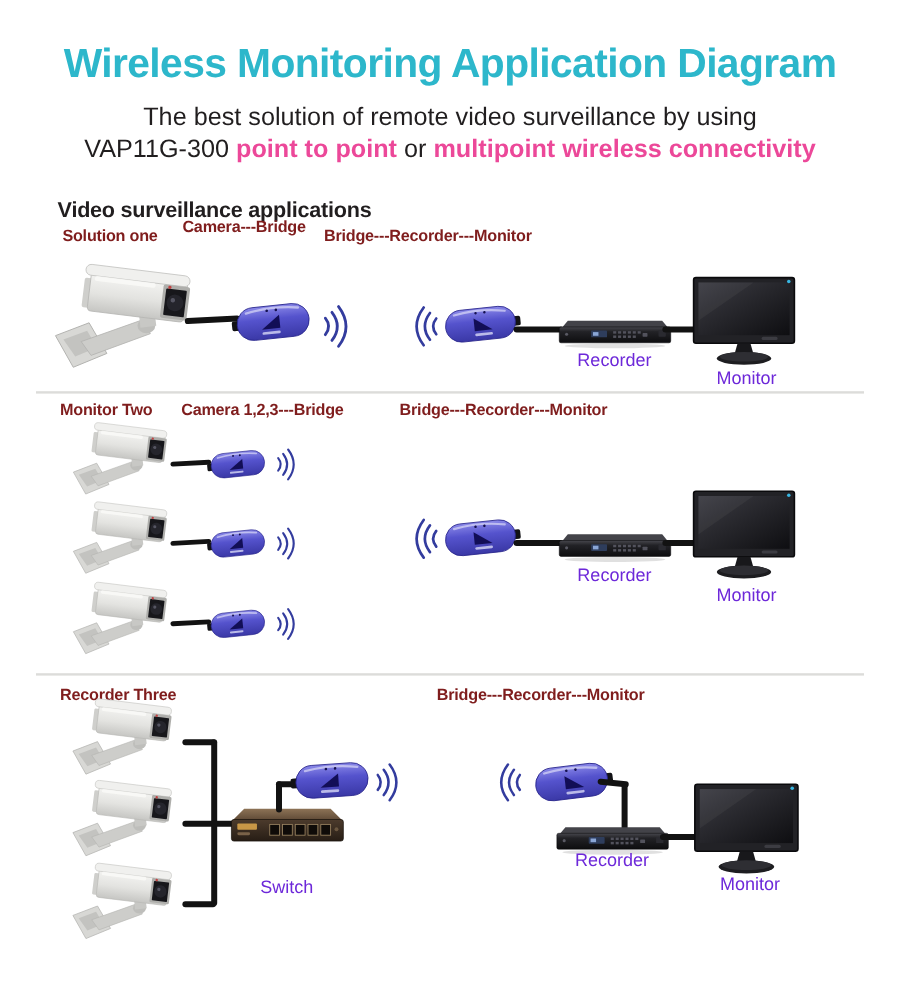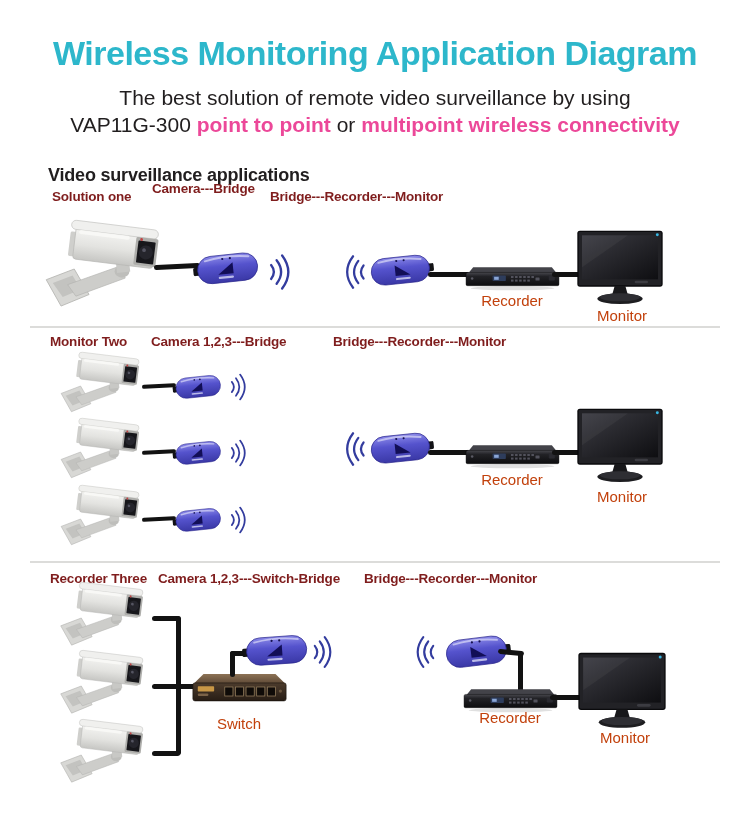--- a/index.html
+++ b/index.html
@@ -10,21 +10,21 @@
   .abs{position:absolute;}
   .title{
     left:0;top:34px;width:750px;text-align:center;
     font-size:34px;font-weight:bold;letter-spacing:-.5px;color:#2db7cb;
   }
   .sub1{left:0;top:86px;width:750px;text-align:center;font-size:21px;color:#211e1f;}
   .sub2{left:0;top:113px;width:750px;text-align:center;font-size:21px;color:#211e1f;}
   .hl{color:#ec4899;font-weight:bold;}
   .section-heading{left:48px;top:165px;font-size:18px;font-weight:bold;color:#211e1f;letter-spacing:-.2px;}
   .rowhead{font-size:13.5px;font-weight:bold;color:#7f1d1d;letter-spacing:-.2px;white-space:nowrap;text-align:center;}
-  .devlabel{font-size:15px;color:#c2410c;text-align:center;white-space:nowrap;}
+  .devlabel{font-size:15px;color:#6d28d9;text-align:center;white-space:nowrap;}
   .divider{height:2px;background:#dcdcda;}
   .cable{background:#121212;border-radius:2.5px;}
   svg.dev{display:block;overflow:visible;}
   .flip{transform:scaleX(-1);}
 </style>
 </head>
 <body>
 
 <svg width="0" height="0" style="position:absolute" aria-hidden="true">
   <defs>
@@ -249,41 +249,40 @@
   <div class="abs cable" style="left:552px;top:450px;width:34px;height:5px;"></div>
   <svg class="abs dev" style="left:576px;top:408px;" width="88" height="76">
       <use href="#sym-monitor"></use>
     </svg>
   <div class="abs devlabel" style="left:462px;top:471px;width:100px;">Recorder</div>
   <div class="abs devlabel" style="left:582px;top:488px;width:80px;">Monitor</div>
 
   <div class="abs divider" style="left:30px;top:561px;width:690px;"></div>
 
   <div class="abs rowhead" style="left:50px;top:571px;">Recorder Three</div>
-  <div class="abs rowhead" style="left:158px;top:571px;">Camera 1,2,3---Switch-Bridge</div>
   <div class="abs rowhead" style="left:364px;top:571px;">Bridge---Recorder---Monitor</div>
 
   <svg class="abs dev" style="left:52px;top:580px;" width="108" height="76">
       <use href="#sym-camera"></use>
     </svg>
   <svg class="abs dev" style="left:52px;top:648px;" width="108" height="76">
       <use href="#sym-camera"></use>
     </svg>
   <svg class="abs dev" style="left:52px;top:717px;" width="108" height="76">
       <use href="#sym-camera"></use>
     </svg>
   <div class="abs cable" style="left:152px;top:616px;width:28px;height:4.5px;"></div>
   <div class="abs cable" style="left:152px;top:684px;width:46px;height:4.5px;"></div>
   <div class="abs cable" style="left:152px;top:751px;width:28px;height:4.5px;"></div>
   <div class="abs cable" style="left:176px;top:616px;width:4.5px;height:139px;"></div>
 
   <svg class="abs dev" style="left:190px;top:669px;" width="99" height="36">
       <use href="#sym-switch"></use>
     </svg>
-  <div class="abs devlabel" style="left:194px;top:715px;width:90px;text-align:center;">Switch</div>
+  <div class="abs devlabel" style="left:194px;top:731px;width:90px;text-align:center;">Switch</div>
 
   <div class="abs cable" style="left:230px;top:651px;width:16px;height:5px;"></div>
   <div class="abs cable" style="left:230px;top:651px;width:5px;height:26px;"></div>
   <svg class="abs dev" style="left:241px;top:633px;transform:rotate(-4deg);" width="68" height="35">
       <use href="#sym-bridge"></use>
     </svg>
   <svg class="abs dev" style="left:308px;top:634px;" width="26" height="36">
       <use href="#sym-waves-r"></use>
     </svg>
 

